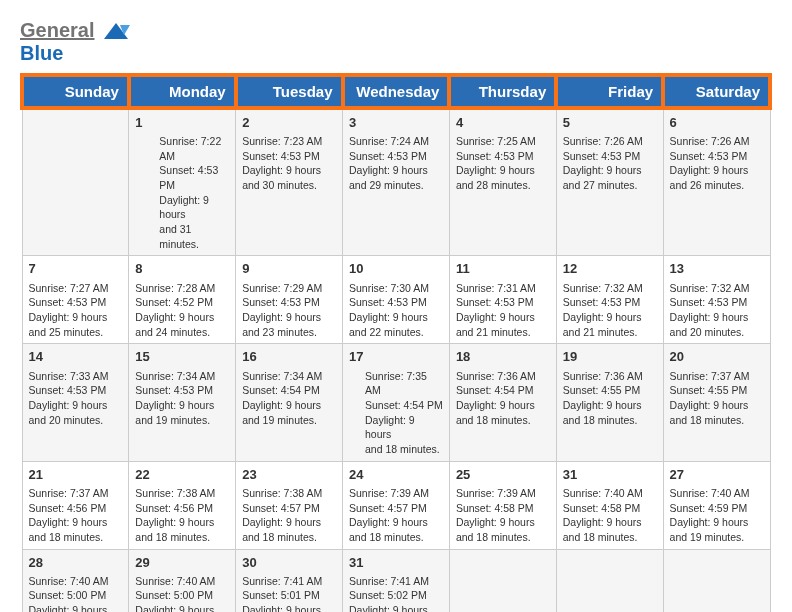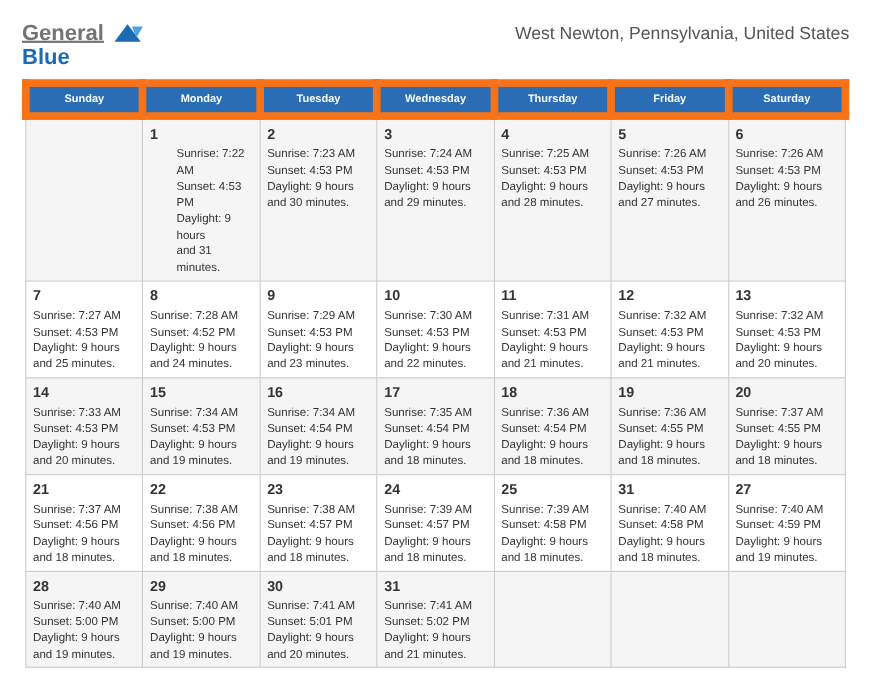--- a/index.html
+++ b/index.html
@@ -40,24 +40,24 @@
       margin-top: 2px;
     }
     .calendar-table {
       width: 100%;
       border-collapse: collapse;
       font-size: 11px;
     }
     .calendar-table th {
       background-color: #2a6db5;
       color: #fff;
-      text-align: center;
+      text-align: right;
       padding: 6px 8px;
-      font-size: 10px;
-      border: 7px solid #f97316;
+      font-size: 15px;
+      border: 4px solid #f97316;
     }
     .calendar-table td {
       border: 1px solid #ccc;
       vertical-align: top;
       padding: 4px 6px;
       width: calc(100% / 7);
       min-height: 80px;
       color: #333;
       line-height: 1.4;
     }
@@ -98,21 +98,20 @@
               <polygon points="14,2 26,18 2,18" fill="#1a6ab5"></polygon>
               <polygon points="18,4 28,4 22,14" fill="#4da0e0"></polygon>
             </svg>
           </span>
         </div>
         <div style="font-size:20px;font-weight:bold;color:#1a6ab5;line-height:1.0;">Blue</div>
       </div>
     </div>
   </div>
   <div class="title-area">
-    <div class="location-title">West Newton, Pennsylvania, United States</div>
   </div>
 </div>
 
 <table class="calendar-table">
   <thead>
     <tr>
       <th>Sunday</th>
       <th>Monday</th>
       <th>Tuesday</th>
       <th>Wednesday</th>
@@ -235,21 +234,21 @@
         </td>
         <td>
           <span class="day-number">16</span>
           <div class="day-info" style="white-space: pre-line;">Sunrise: 7:34 AM
 Sunset: 4:54 PM
 Daylight: 9 hours
 and 19 minutes.</div>
         </td>
         <td>
           <span class="day-number">17</span>
-          <div class="day-info" style="white-space: pre-line;">Sunrise: 7:35 AM
+          <div class="day-info" style="white-space: pre-line; margin-left: 16px;">Sunrise: 7:35 AM
 Sunset: 4:54 PM
 Daylight: 9 hours
 and 18 minutes.</div>
         </td>
         <td>
           <span class="day-number">18</span>
           <div class="day-info" style="white-space: pre-line;">Sunrise: 7:36 AM
 Sunset: 4:54 PM
 Daylight: 9 hours
 and 18 minutes.</div>

